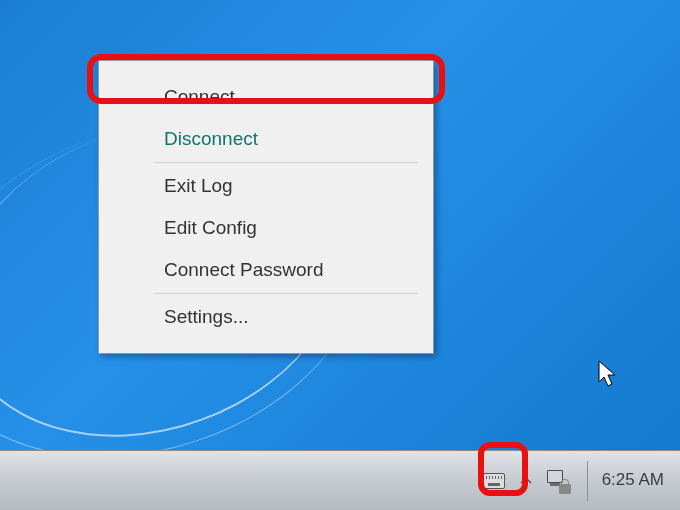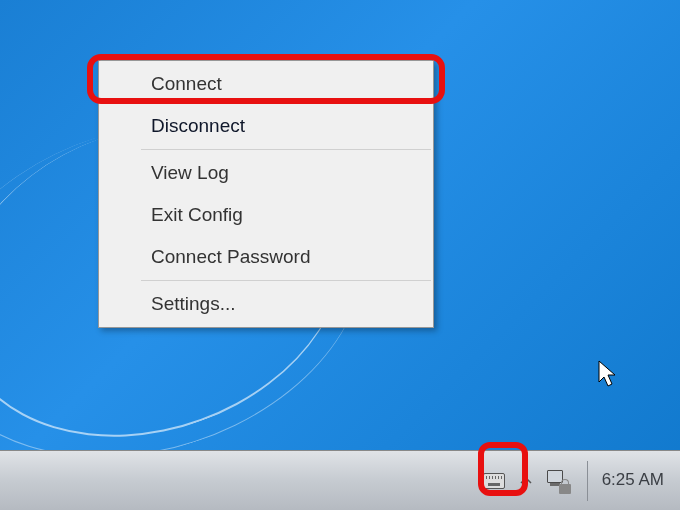--- a/index.html
+++ b/index.html
@@ -45,42 +45,42 @@
       transform: rotate(-18deg);
     }
     .context-menu {
       position: absolute;
       left: 98px;
       top: 60px;
       width: 336px;
       background: #f0f0f0;
       border: 1px solid #979797;
       box-shadow: 3px 3px 6px rgba(0,0,0,0.3);
-      padding: 2px;
+      padding: 15px;
     }
     .menu-inner {
       background: #f0f0f0;
     }
     .menu-left-strip {
       position: absolute;
       left: 3px;
       top: 3px;
       bottom: 3px;
       width: 32px;
       background: #f0f0f0;
     }
     .menu-item {
       padding: 10px 10px 10px 50px;
       font-size: 19px;
       color: #333;
       cursor: default;
       position: relative;
     }
     .menu-item.disabled {
-      color: #0f172a;
+      color: #0f766e;
     }
     .menu-separator {
       height: 1px;
       background: #d0d0d0;
       margin: 2px 0 2px 40px;
     }
     .highlight-connect {
       position: absolute;
       left: 87px;
       top: 54px;
@@ -233,22 +233,22 @@
 <div class="desktop">
   <div class="wave"></div>
   <div class="wave2"></div>
 
   <div class="context-menu">
     <div class="menu-left-strip"></div>
     <div class="menu-inner">
       <div class="menu-item">Connect</div>
       <div class="menu-item disabled">Disconnect</div>
       <div class="menu-separator"></div>
-      <div class="menu-item">View Log</div>
-      <div class="menu-item">Exit Config</div>
+      <div class="menu-item">Exit Log</div>
+      <div class="menu-item">Edit Config</div>
       <div class="menu-item">Connect Password</div>
       <div class="menu-separator"></div>
       <div class="menu-item">Settings...</div>
     </div>
   </div>
 
   <div class="highlight-connect"></div>
   <div class="highlight-tray"></div>
 
   <div class="cursor">

